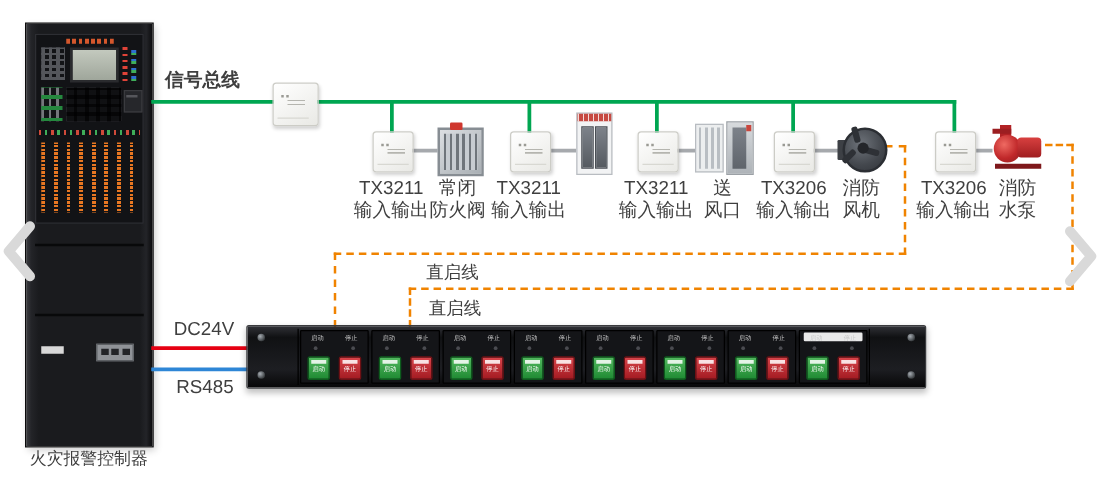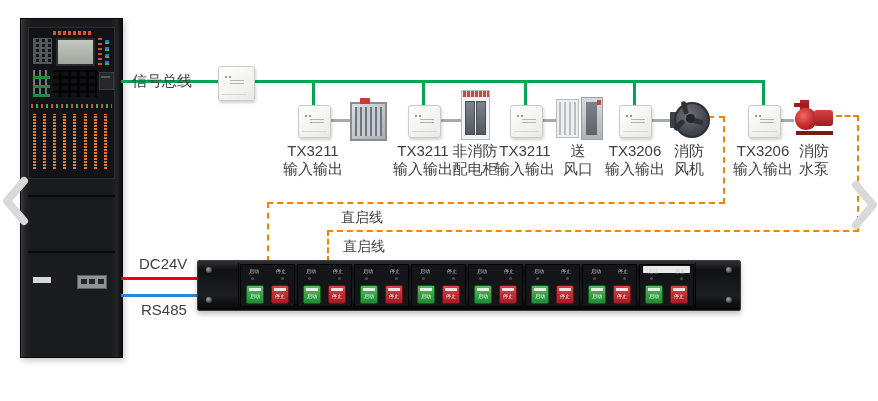--- a/index.html
+++ b/index.html
@@ -168,21 +168,21 @@
         <i class="t3"></i>
       </div>
   </div>
 
   <div class="bus-h"></div>
   <div class="bus-v" style="left:312px;"></div>
   <div class="bus-v" style="left:422px;"></div>
   <div class="bus-v" style="left:524px;"></div>
   <div class="bus-v" style="left:633px;"></div>
   <div class="bus-v" style="left:762px;"></div>
-  <div class="lbl fs15" style="left:132px;top:72px;font-weight:400;">信号总线</div>
+  <div class="lbl fs15" style="left:132px;top:56px;font-weight:700;">信号总线</div>
 
   <div class="module isolator-box" style="left:218px;top:66px;">
     <div class="m-dots"></div>
       <div class="m-txt"></div>
       <div class="m-seam"></div>
   </div>
 
   <div class="module" style="left:298px;top:105px;">
       <div class="m-dots"></div>
       <div class="m-txt"></div>
@@ -246,27 +246,27 @@
       <div class="pump-flange"></div>
       <div class="pump-volute"></div>
     <div class="pump-motor"></div>
       <div class="pump-base"></div>
   </div>
 
   <div class="lbl lbl-c fs15" style="left:313px;top:142px;">
     <div>TX3211</div>
       <div>输入输出</div>
   </div>
+  <div class="lbl lbl-c fs15" style="left:366px;top:142px;">
+    <div>常闭</div>
+      <div>防火阀</div>
+  </div>
   <div class="lbl lbl-c fs15" style="left:423px;top:142px;">
     <div>TX3211</div>
       <div>输入输出</div>
-  </div>
-  <div class="lbl lbl-c fs15" style="left:475px;top:142px;">
-    <div>非消防</div>
-      <div>配电柜</div>
   </div>
   <div class="lbl lbl-c fs15" style="left:525px;top:142px;">
     <div>TX3211</div>
       <div>输入输出</div>
   </div>
   <div class="lbl lbl-c fs15" style="left:578px;top:142px;">
     <div>送</div>
       <div>风口</div>
   </div>
   <div class="lbl lbl-c fs15" style="left:635px;top:142px;">
@@ -420,20 +420,21 @@
           </div>
           <div class="btn r">
             <i></i>
             <span>停止</span>
           </div>
         </div>
       </div>
   </div>
 
   <div class="lbl lbl-c fs13" style="left:71px;top:359px;">
+    <div>火灾报警控制器</div>
   </div>
 
   <div class="chev" style="left:0;top:176px;">
     <svg width="30" height="50">
         <polyline points="24,5 7,25 24,45" stroke="#d9d9d9" stroke-width="8" fill="none" stroke-linecap="round" stroke-linejoin="round"></polyline>
       </svg>
   </div>
   <div class="chev" style="left:850px;top:180px;">
     <svg width="30" height="50">
         <polyline points="6,5 23,25 6,45" stroke="#d9d9d9" stroke-width="8" fill="none" stroke-linecap="round" stroke-linejoin="round"></polyline>

